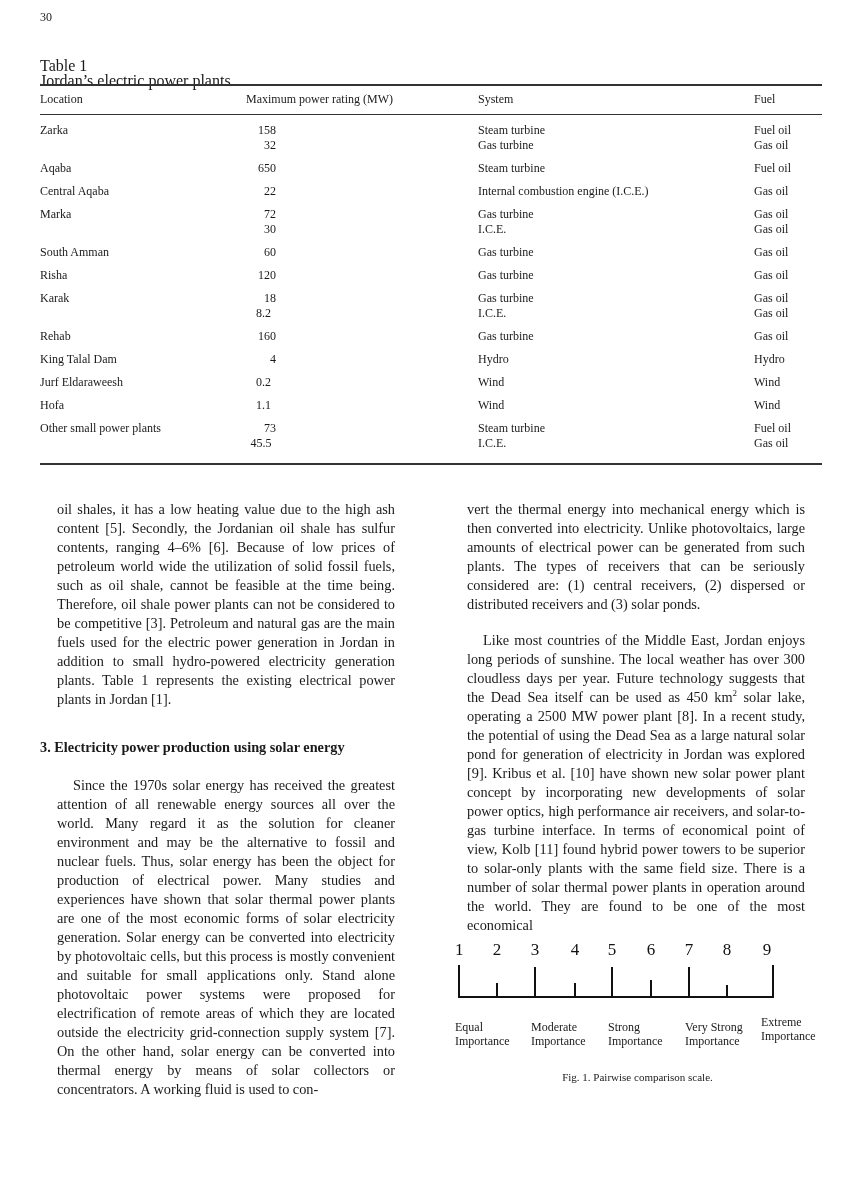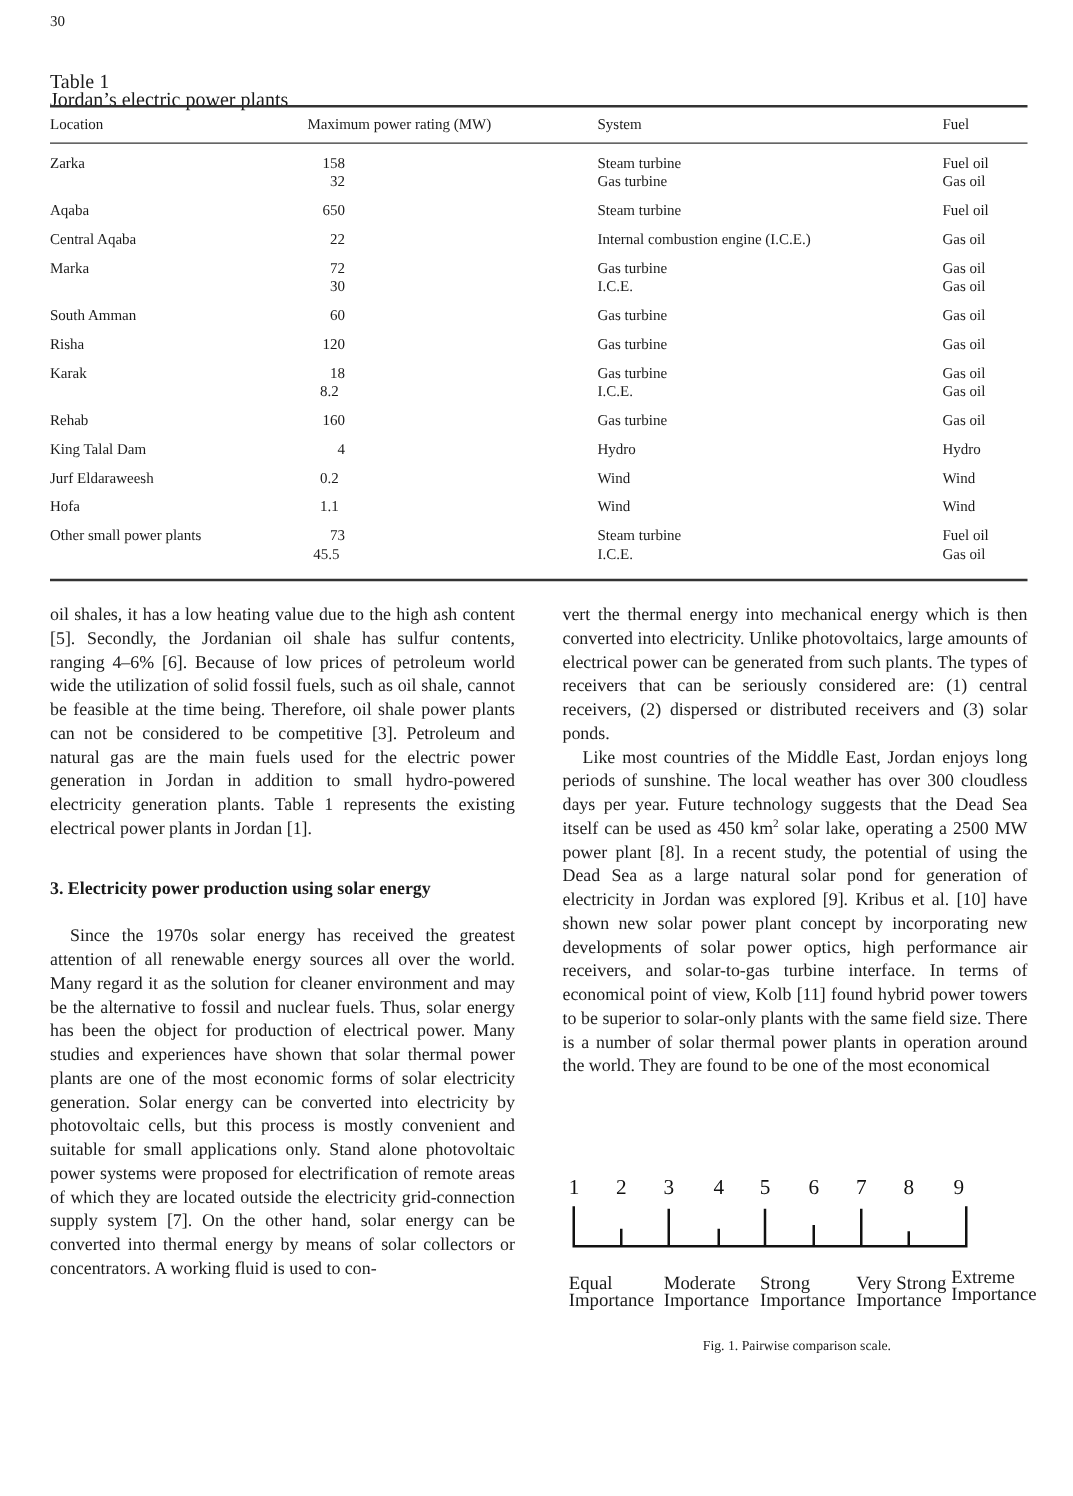--- a/index.html
+++ b/index.html
@@ -25,28 +25,28 @@
 
   .tbody { top: 123px; left: 40px; width: 782px; font-size: 12px; }
   .trow { position: relative; width: 782px; }
   .trow .line { position: relative; height: 15px; }
   .mw-val { position: absolute; left: 206px; width: 30px; text-align: right; }
   .row-gap { height: 8px; }
 
   .col { position: absolute; width: 372px; font-size: 14.3px; line-height: 19px; text-align: justify; }
   .col-left { left: 40px; top: 483px; }
   .col-right { left: 450px; top: 483px; }
-  .col p { margin: 0; }
+  .col p { margin: 17px; }
   .indent { text-indent: 16px; }
   .heading { font-weight: bold; margin: 29px 0 19px 0 !important; text-align: left; }
   sup { font-size: 9px; line-height: 0; }
 
   .figure { position: absolute; left: 445px; top: 925px; width: 385px; height: 170px; }
   .fig-caption { position: absolute; left: 0; width: 385px; top: 146px; text-align: center; font-size: 11px; }
-  .scale-label { position: absolute; font-size: 15px; line-height: 14px; font-family: "Liberation Serif", serif; }
+  .scale-label { position: absolute; font-size: 12px; line-height: 14px; font-family: "Liberation Serif", serif; }
   .tick-num { font-size: 17px; font-family: "Liberation Serif", serif; }
 </style>
 </head>
 <body>
 
 <div class="abs running-head">
   <span class="page-num">30</span>
 </div>
 
 <div class="abs table-caption">

